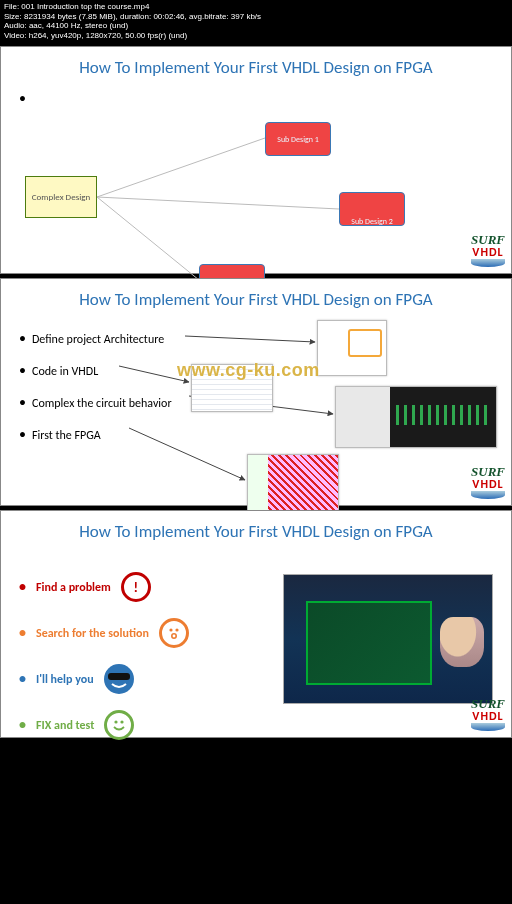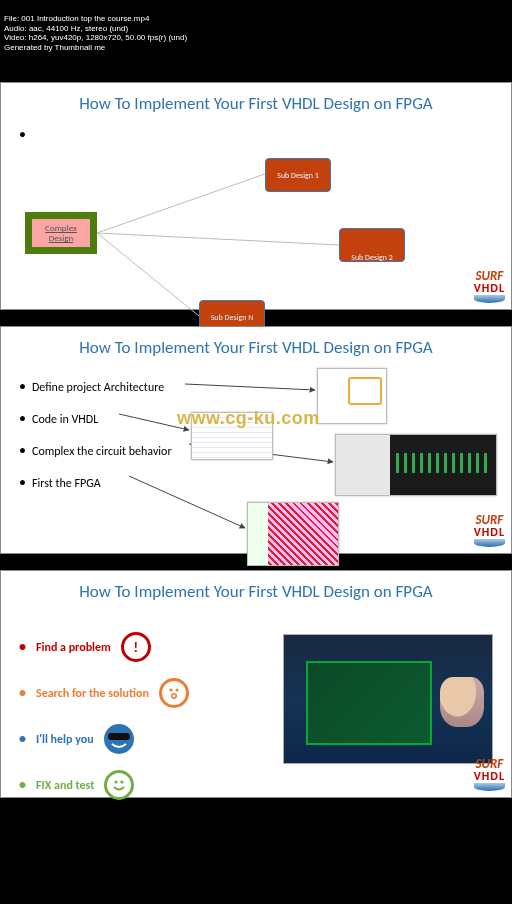--- a/index.html
+++ b/index.html
@@ -6,28 +6,28 @@
   body {
     background: #000;
     font-family: Calibri, Arial, sans-serif;
     width: 512px;
     font-size: 10px;
     color: #fff;
   }
   .meta {
     font-size: 8px;
     line-height: 1.2;
-    padding: 14px 4px;
+    padding: 2px 4px;
     color: #fff;
     font-family: Arial, sans-serif;
   }
   .slide {
     background: #fff;
     color: #000;
-    margin: 16px 0 2px 0;
+    margin: 4px 0 2px 0;
     padding: 10px 18px 8px 18px;
     position: relative;
     height: 228px;
     border: 1px solid #888;
   }
   .slide-title {
     color: #2e74b5;
     font-size: 17px;
     text-align: center;
     font-weight: normal;
@@ -47,50 +47,49 @@
   }
   .logo {
     position: absolute;
     bottom: 6px;
     right: 6px;
     font-size: 12px;
     font-weight: bold;
     text-align: center;
     line-height: 1;
   }
-  .logo-surf { color: #c2410c; font-style: italic; font-size: 13px; }
+  .logo-surf { color: #14532d; font-style: italic; font-size: 13px; font-family: Liberation Serif, serif; }
   .logo-vhdl { color: #c00; font-size: 12px; letter-spacing: 1px; }
   .logo-wave {
     height: 8px;
     margin-top: 1px;
     background: linear-gradient(180deg,#acd 0%,#2a6bb5 100%);
     border-radius: 0 0 50% 50%;
   }
   
   .diagram1 {
     position: relative;
     height: 180px;
     margin-top: 6px;
   }
   .box-complex {
     position: absolute;
     left: 6px; top: 62px;
     width: 72px; height: 42px;
-    background: #fca5a5;
-    border: 7px solid #4d7c0f;
+    background: #fef9c3;
+    border: 1px solid #4d7c0f;
     display: flex; align-items: center; justify-content: center;
     text-align: center;
     font-size: 9px; color: #555;
     line-height: 1.1;
-    text-decoration: underline;
   }
   .box-sub {
     position: absolute;
     width: 66px; height: 34px;
-    background: #c2410c;
+    background: #ef4444;
     border: 1px solid #3a78b5;
     border-radius: 4px;
     display: flex; align-items: center; justify-content: center;
     text-align: center;
     font-size: 8px; color: #eaf2fb;
     line-height: 1.1;
   }
   .sub1 { left: 246px; top: 8px; }
   .sub2 { left: 320px; top: 78px; align-items: flex-end; }
   .subN { left: 180px; top: 150px; }
@@ -168,23 +167,23 @@
     background: radial-gradient(ellipse at 40% 30%, #e8c8a8 0 18px, transparent 19px),
                 linear-gradient(#caa 0%, #a88 100%);
     border-radius: 30% 30% 40% 40%;
   }
 </style>
 </head>
 <body>
 
 <div class="meta">
   <div>File: 001 Introduction top the course.mp4</div>
+  <div>Size: 8231934 bytes (7.85 MiB), duration: 00:02:46, avg.bitrate: 397 kb/s</div>
   <div>Audio: aac, 44100 Hz, stereo (und)</div>
   <div>Video: h264, yuv420p, 1280x720, 50.00 fps(r) (und)</div>
-  <div>Generated by Thumbnail me</div>
 </div>
 
 <div class="slide">
   <h2 class="slide-title">How To Implement Your First VHDL Design on FPGA</h2>
   <div class="bullet-line">
     <span class="bullet-dot">•</span>
   </div>
   <div class="diagram1">
     <svg class="lines1">
       <line x1="78" y1="83" x2="246" y2="24" stroke="#bbb" stroke-width="1"></line>

